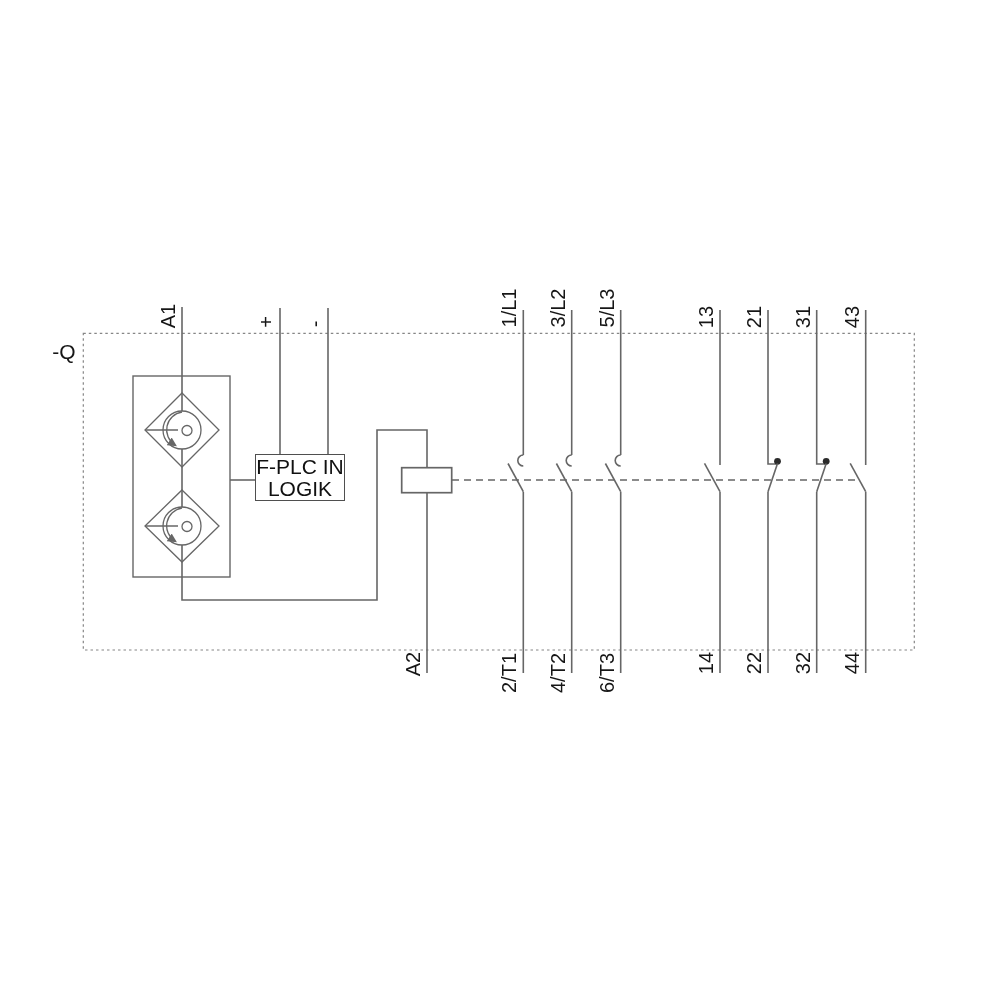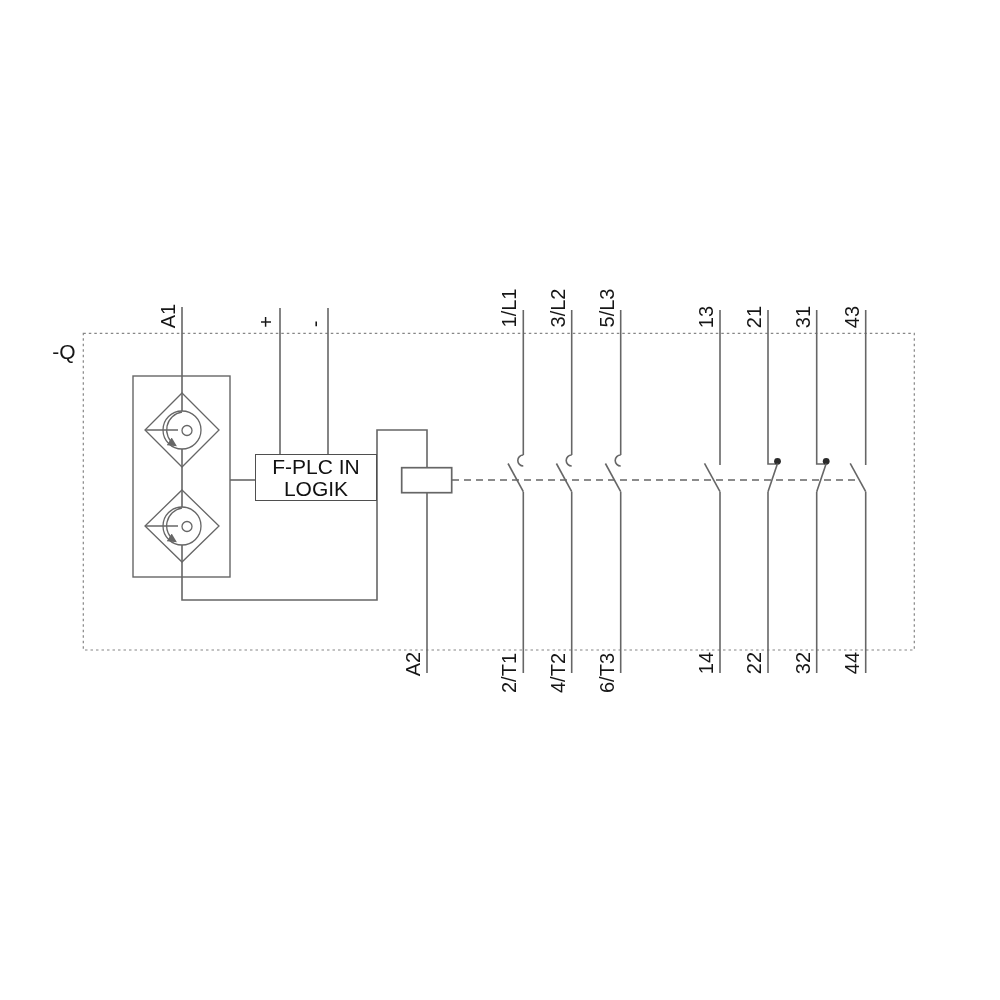--- a/index.html
+++ b/index.html
@@ -4,21 +4,21 @@
 <style>
   html,body{margin:0;padding:0;}
   body{width:1000px;height:1000px;background:#ffffff;overflow:hidden;
        font-family:"Liberation Sans",sans-serif;}
   .canvas{position:relative;width:1000px;height:1000px;background:#fff;}
   .canvas svg{position:absolute;left:0;top:0;}
   .vlabel{position:absolute;transform:translate(-50%,-50%) rotate(-90deg);
           font-size:20px;color:#161616;white-space:nowrap;line-height:1;}
   .hlabel{position:absolute;transform:translate(-50%,-50%);
           font-size:21px;color:#161616;white-space:nowrap;line-height:1;}
-  .plc-box{position:absolute;left:255px;top:454px;width:122px;height:47px;
+  .plc-box{position:absolute;left:255px;top:454px;width:90px;height:47px;
            border:1.4px solid #4f4f4f;box-sizing:border-box;background:#fff;
            display:flex;flex-direction:column;align-items:center;justify-content:center;
            font-size:21px;line-height:22px;color:#111;text-align:center;}
 </style>
 </head>
 <body>
 
 <div class="canvas">
 
   <svg width="1000" height="1000" viewBox="0 0 1000 1000">

